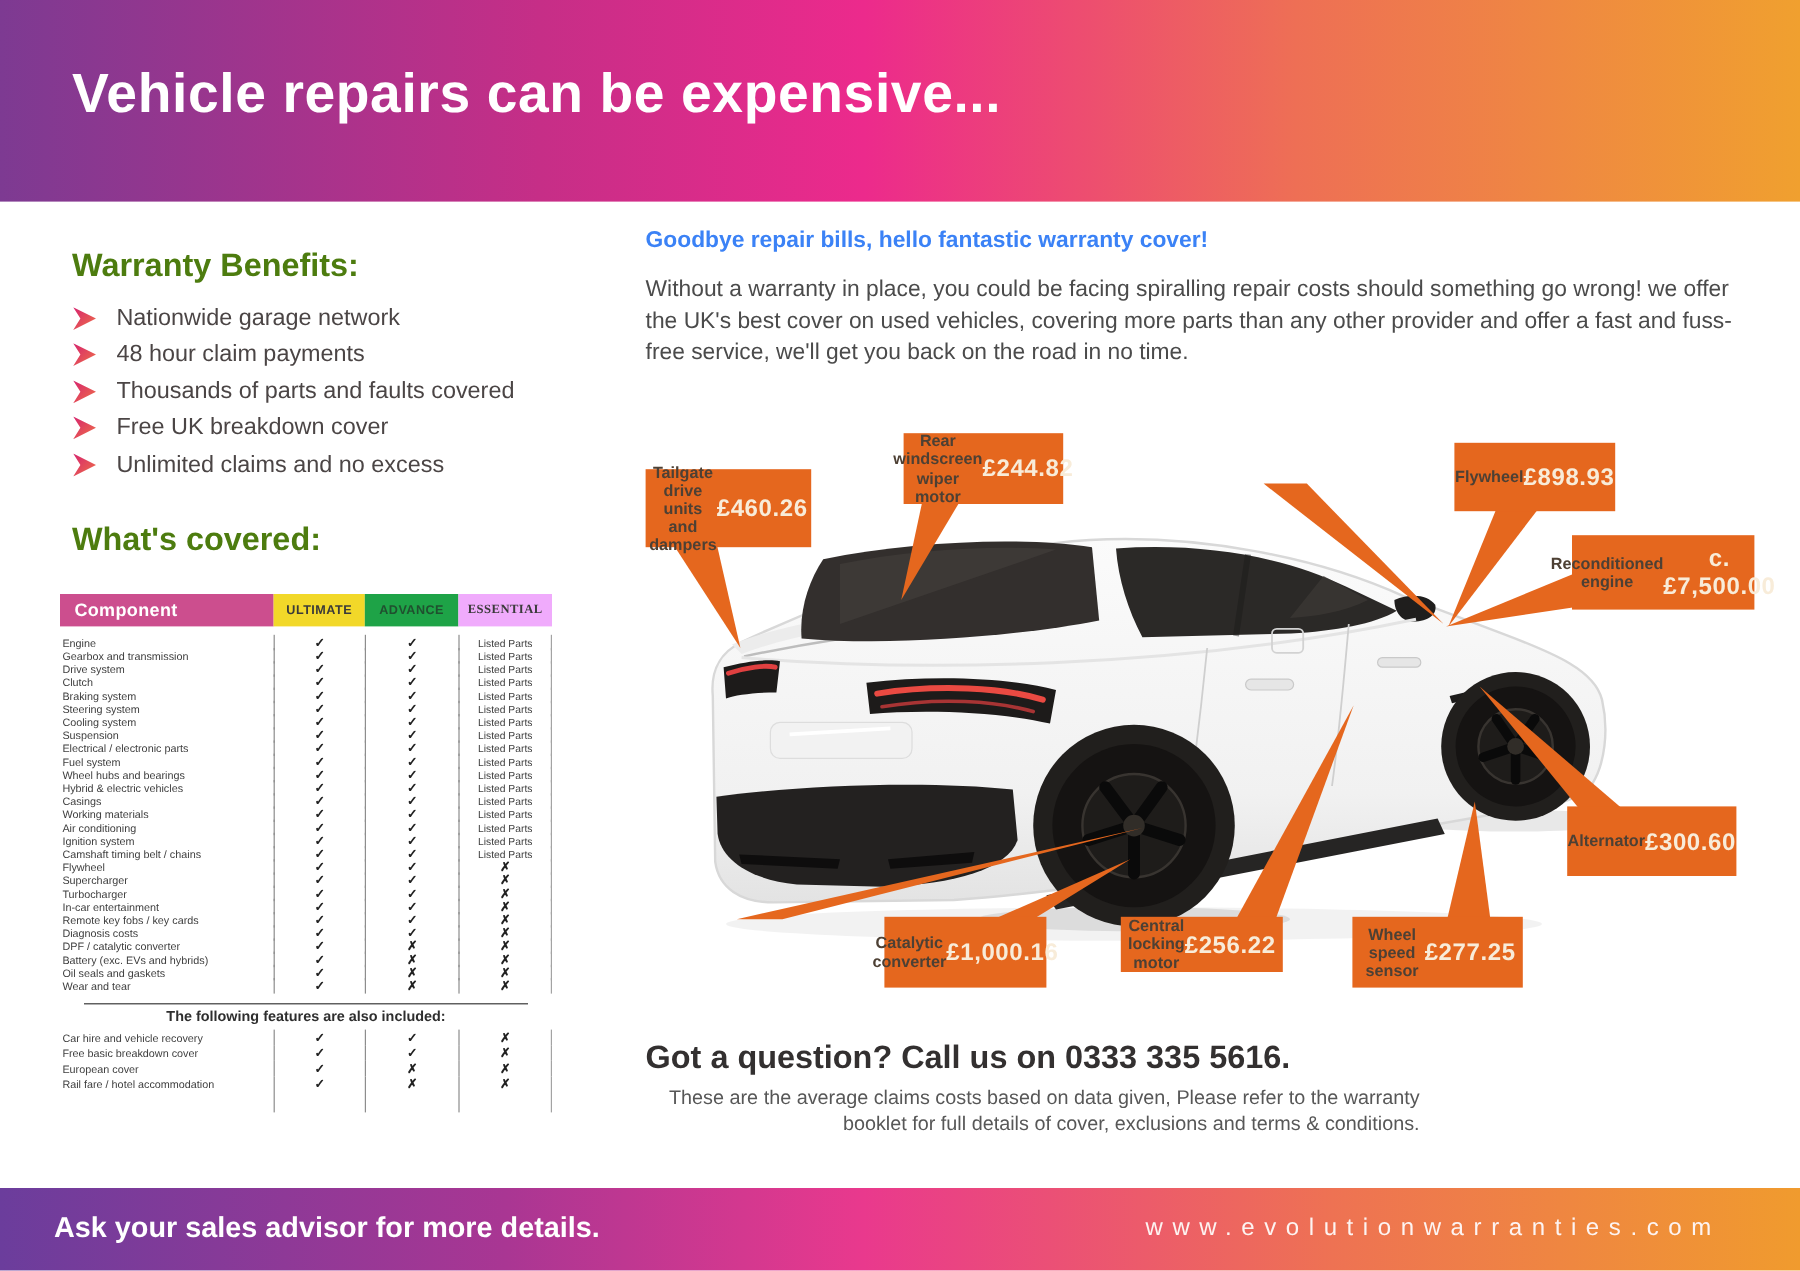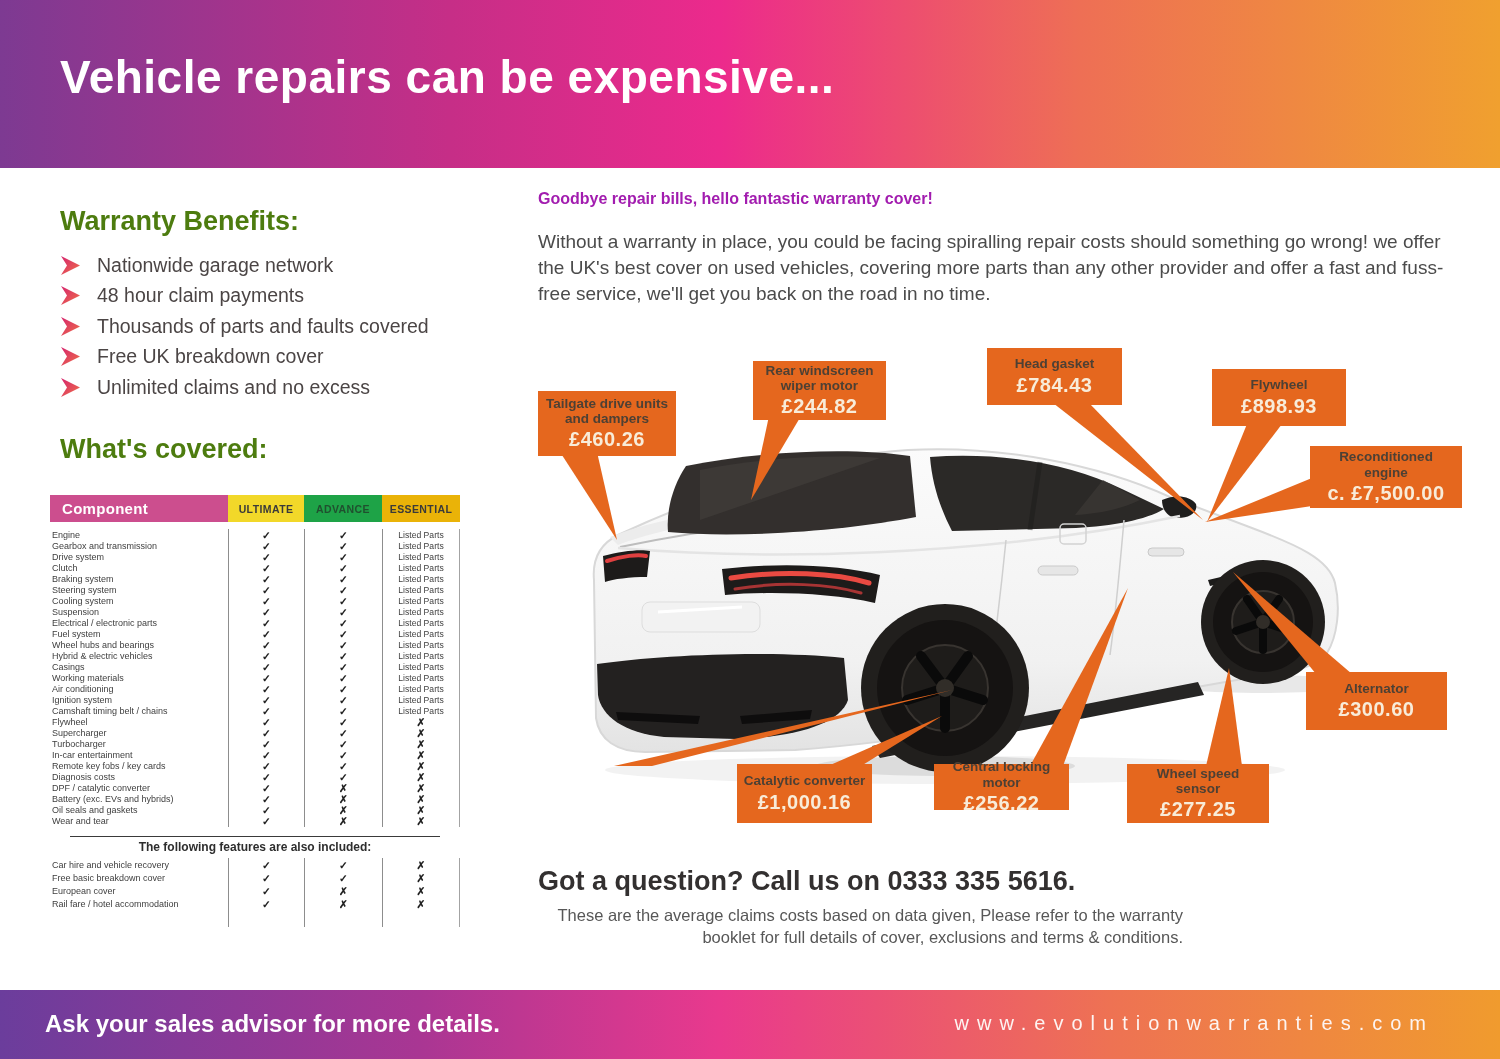--- a/index.html
+++ b/index.html
@@ -28,50 +28,50 @@
 
   
   .cov-table{position:absolute;left:50px;top:495px;width:410px;}
   .t-head{display:grid;grid-template-columns:178px 76px 78px 78px;height:27px;}
   .t-head > div{display:flex;align-items:center;justify-content:center;
                 font-weight:700;font-size:10.5px;color:#3a3a3a;letter-spacing:.4px;}
   .t-head .hc{justify-content:flex-start;padding-left:12px;background:#cc4e8e;color:#ffffff;
               font-size:15px;letter-spacing:.3px;}
   .t-head .hu{background:#f2d829;}
   .t-head .ha{background:#1ea347;color:#20502f;}
-  .t-head .he{background:#eab308;}
+  .t-head .he{background:#f0abfc;font-family:Liberation Serif, serif;}
   #table-rows{margin-top:7px;}
   .t-row{display:grid;grid-template-columns:178px 76px 78px 78px;height:11px;align-items:center;}
   .f-row{height:13px;}
   .t-label{font-size:9px;color:#3e3e3e;padding-left:2px;white-space:nowrap;}
   .t-val{display:flex;align-items:center;justify-content:center;height:100%;
          border-left:1px solid #8d8d8d;font-weight:700;color:#222;}
   .t-val:last-child{border-right:1px solid #a3a3a3;}
   .t-val.tick{font-size:10.5px;}
   .t-val.cross{font-size:10.5px;}
   .t-val.listed{font-size:8.6px;font-weight:400;color:#3e3e3e;}
   .t-divider{margin:10px 0 0 20px;width:370px;border-top:1.6px solid #3a3a3a;}
   .t-feat-head{margin-top:3px;text-align:center;font-weight:700;font-size:12px;color:#2e2e2e;}
   #feature-rows{margin-top:4px;}
   .t-spacer{height:17px;}
   .t-spacer .t-val{font-size:0;}
 
   
-  .h-good{position:absolute;left:538px;top:190px;margin:0;color:#a21caf;font-size:16px;font-weight:700;}
+  .h-good{position:absolute;left:538px;top:190px;margin:0;color:#3b82f6;font-size:19px;font-weight:700;}
   .p-intro{position:absolute;left:538px;top:229px;width:915px;margin:0;color:#4b4b4b;
            font-size:19px;line-height:1.37;}
   .h-question{position:absolute;left:538px;top:866px;margin:0;color:#333030;font-size:27px;font-weight:700;}
   .p-disclaimer{position:absolute;left:538px;top:904px;width:645px;margin:0;color:#575757;
                 font-size:16.5px;line-height:1.35;text-align:right;}
 
   
   #scene{position:absolute;left:0;top:0;width:1500px;height:1059px;pointer-events:none;z-index:1;}
 
   
-  .callout{position:absolute;z-index:2;background:#e5671e;display:flex;flex-direction:column;
+  .callout{position:absolute;z-index:2;background:#e5671e;display:flex;flex-direction:row;
            align-items:center;justify-content:center;text-align:center;padding:16px 6px;box-sizing:border-box;}
   .callout .c-label{color:#4d4034;font-weight:700;font-size:13.5px;line-height:1.12;}
   .callout .c-price{color:#f8ecd9;font-weight:700;font-size:20px;margin-top:2px;letter-spacing:.5px;}
 </style>
 </head>
 <body>
 
 <div class="page">
 
   <div class="banner">
@@ -489,24 +489,20 @@
   </svg>
 
   <div class="callout" style="left:538px;top:391px;width:138px;height:65px;">
     <div class="c-label">Tailgate drive units and dampers</div>
     <div class="c-price">£460.26</div>
   </div>
   <div class="callout" style="left:753px;top:361px;width:133px;height:59px;">
     <div class="c-label">Rear windscreen wiper motor</div>
     <div class="c-price">£244.82</div>
   </div>
-  <div class="callout" style="left:987px;top:348px;width:135px;height:57px;">
-    <div class="c-label">Head gasket</div>
-    <div class="c-price">£784.43</div>
-  </div>
   <div class="callout" style="left:1212px;top:369px;width:134px;height:57px;">
     <div class="c-label">Flywheel</div>
     <div class="c-price">£898.93</div>
   </div>
   <div class="callout" style="left:1310px;top:446px;width:152px;height:62px;">
     <div class="c-label">Reconditioned engine</div>
     <div class="c-price">c. £7,500.00</div>
   </div>
   <div class="callout" style="left:1306px;top:672px;width:141px;height:58px;">
     <div class="c-label">Alternator</div>

